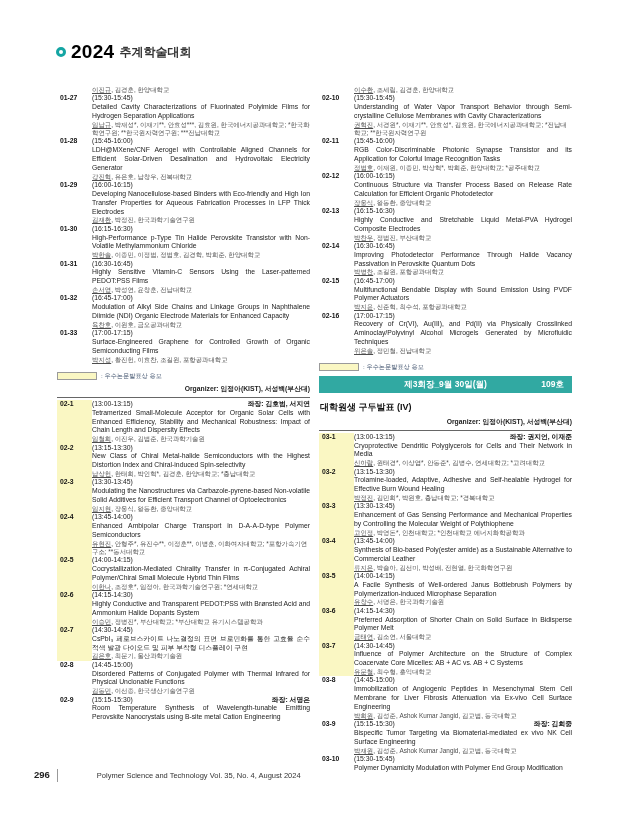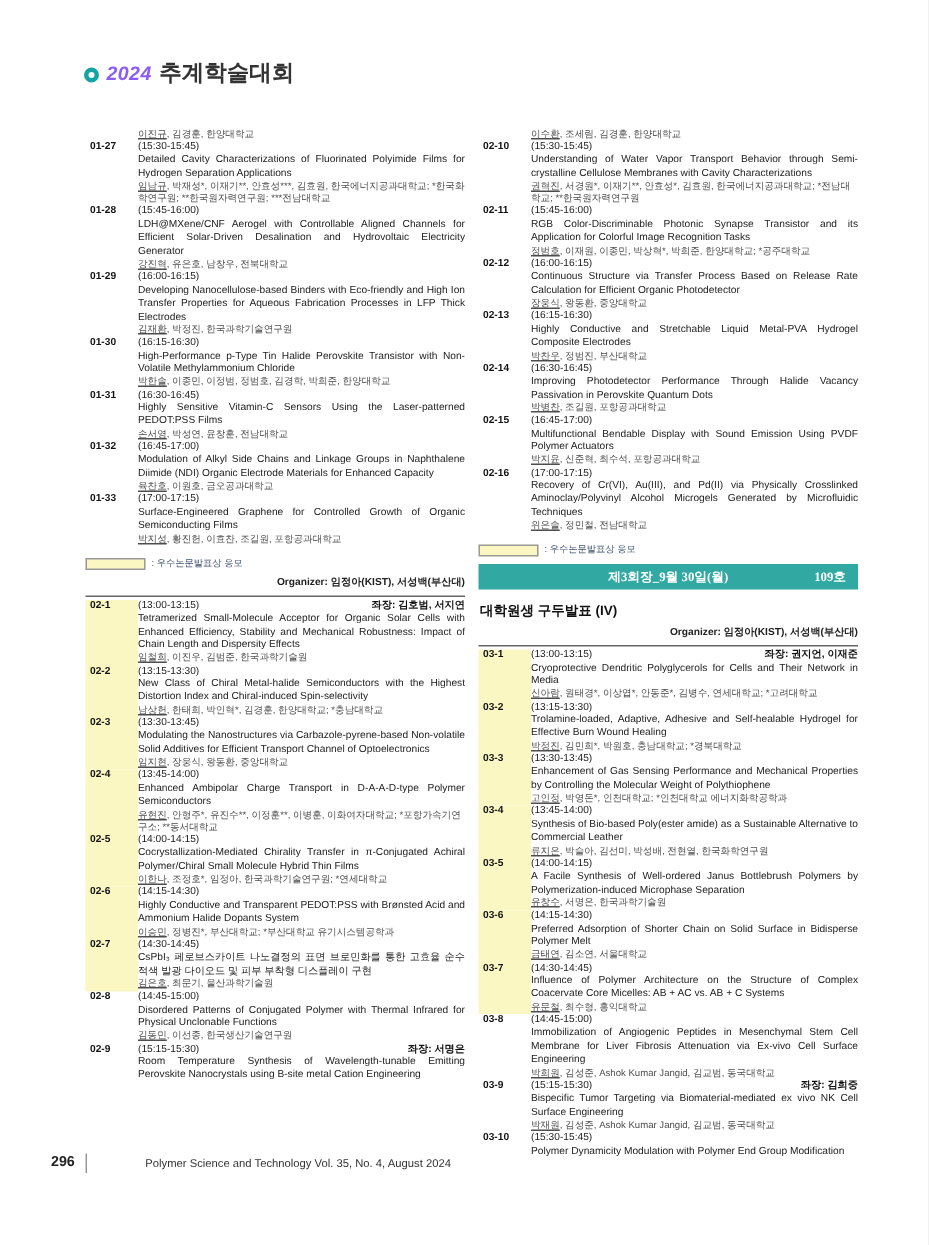--- a/index.html
+++ b/index.html
@@ -4,42 +4,42 @@
 <style>
   html,body{margin:0;padding:0;background:#e8e8e8;}
   .page{
     position:relative;width:619px;height:830px;background:#ffffff;overflow:hidden;
     font-family:"Liberation Sans","DejaVu Sans",sans-serif;color:#1c1c1c;
     font-size:6.8px;line-height:1.3;margin:0 auto;
   }
   
   .brand{position:absolute;left:56px;top:40px;display:flex;align-items:center;gap:5px;}
   .brand-dot{width:10px;height:10px;border:3px solid #14a5a3;border-radius:50%;background:#fff;box-sizing:border-box;}
-  .brand-year{font-size:13px;font-weight:bold;color:#8b5cf6;letter-spacing:.3px;font-style:italic;}
-  .brand-title{font-size:15px;font-weight:bold;color:#333;font-family:Liberation Serif, serif;}
+  .brand-year{font-size:19px;font-weight:bold;color:#000000;letter-spacing:.3px;}
+  .brand-title{font-size:12px;font-weight:bold;color:#333;}
   
   .columns{position:absolute;left:57px;top:86px;width:516px;display:flex;gap:9px;}
   .column{width:253px;flex:none;}
   
   .entry{display:flex;align-items:stretch;}
   .code{flex:none;width:35px;font-weight:bold;color:#111;padding:0 2px 0 3px;box-sizing:border-box;}
   .code.hl{background:#faf7c3;}
   .ebody{flex:1;min-width:0;}
   .meta{display:flex;justify-content:space-between;}
   .time{color:#1c1c1c;}
   .chair{font-weight:bold;color:#111;}
   .etitle{text-align:justify;color:#222;}
   .authors{color:#4d4d4d;font-size:6.4px;}
   .authors .first{text-decoration:underline;text-underline-offset:1px;}
   
   .legend{display:flex;align-items:center;gap:4px;margin:8px 0 5px 0;}
   .swatch{width:40px;height:8px;background:#faf7c3;border:1px solid #9a9a9a;box-sizing:border-box;}
   .legend-text{font-size:6.2px;color:#40536e;}
   
-  .band{position:relative;background:#31a9a2;color:#fff;font-weight:bold;font-size:8.5px;height:17px;line-height:17px;text-align:center;margin-bottom:9px;font-family:Liberation Serif, serif;}
+  .band{position:relative;background:#31a9a2;color:#fff;font-weight:bold;font-size:8.5px;height:17px;line-height:17px;text-align:center;margin-bottom:9px;}
   .band-room{position:absolute;right:8px;top:0;}
   
   .sec-title{font-size:9px;font-weight:bold;color:#111;margin:2px 0 4px 1px;}
   .organizer{text-align:right;font-size:6.8px;font-weight:bold;color:#222;padding-bottom:3px;border-bottom:1px solid #666;margin-bottom:2px;}
   
   .footer{position:absolute;left:34px;bottom:48px;display:flex;align-items:center;gap:7px;text-align:right;}
   .footer-page{font-size:9.5px;font-weight:bold;color:#222;}
   .footer-sep{width:1px;height:13px;background:#999;}
   .footer-text{font-size:7.5px;color:#333;margin-left:32px;}
 </style>

